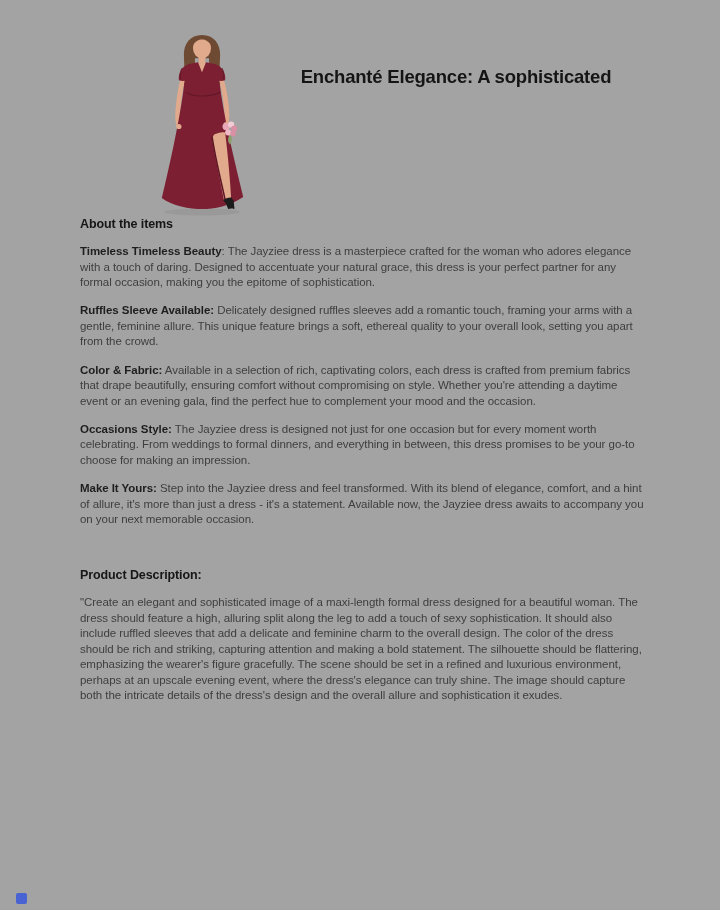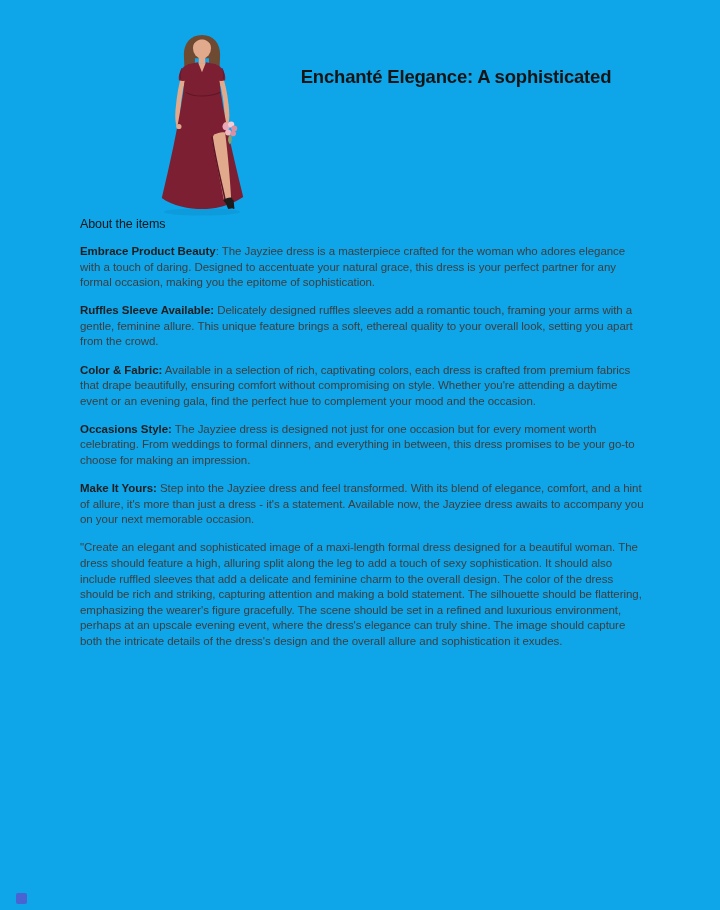--- a/index.html
+++ b/index.html
@@ -1,19 +1,19 @@
 <!DOCTYPE html>
 <html><head>
 <meta charset="utf-8">
 <style>
   html,body{margin:0;padding:0;background:#ffffff;}
   .page{
     position:relative;
     width:720px;height:910px;
-    background:#0ea5e9;
+    background:#a3a3a3;
     font-family:"Liberation Sans",sans-serif;
     overflow:hidden;
   }
   
   .photo{
     position:absolute;left:141px;top:32px;
     width:122px;height:186px;
   }
   .title{
     position:absolute;left:276px;top:62px;width:360px;
@@ -21,21 +21,21 @@
     font-size:18.5px;font-weight:bold;color:#151515;
     line-height:29px;letter-spacing:-0.2px;text-align:center;
   }
   .title div{white-space:nowrap;}
   
   .content{
     position:absolute;left:80px;top:217px;width:567px;
     color:#3e3e3e;
   }
   .content h2{
-    font-size:12.5px;font-weight:normal;color:#161616;
+    font-size:12.5px;font-weight:bold;color:#161616;
     margin:0 0 13px 0;letter-spacing:-0.1px;
   }
   .content p{
     font-size:11.5px;line-height:15.6px;margin:0 0 12.5px 0;
     letter-spacing:-0.05px;
   }
   .content p b{color:#1e1e1e;}
   .pd-heading{margin-top:40px !important;}
   .quote{margin-top:2px;}
   .marker{
@@ -92,31 +92,32 @@
     </svg>
   </figure>
 
   <h1 class="title" style="margin:0">
     <div>Enchanté Elegance: A sophisticated</div>
   </h1>
 
   <div class="content">
     <h2>About the items</h2>
 
-    <p><b>Embrace Product Beauty</b><span>: The Jayziee dress is a masterpiece crafted for the woman who adores elegance with a touch of daring. Designed to accentuate your natural grace, this dress is your perfect partner for any formal occasion, making you the epitome of sophistication.</span></p>
+    <p><b>Timeless Timeless Beauty</b><span>: The Jayziee dress is a masterpiece crafted for the woman who adores elegance with a touch of daring. Designed to accentuate your natural grace, this dress is your perfect partner for any formal occasion, making you the epitome of sophistication.</span></p>
 
 
     <p><b>Ruffles Sleeve Available:</b><span> Delicately designed ruffles sleeves add a romantic touch, framing your arms with a gentle, feminine allure. This unique feature brings a soft, ethereal quality to your overall look, setting you apart from the crowd.</span></p>
 
 
     <p><b>Color &amp; Fabric:</b><span> Available in a selection of rich, captivating colors, each dress is crafted from premium fabrics that drape beautifully, ensuring comfort without compromising on style. Whether you're attending a daytime event or an evening gala, find the perfect hue to complement your mood and the occasion.</span></p>
 
     <p><b>Occasions Style:</b><span> The Jayziee dress is designed not just for one occasion but for every moment worth celebrating. From weddings to formal dinners, and everything in between, this dress promises to be your go-to choose for making an impression.</span></p>
 
     <p><b>Make It Yours:</b><span> Step into the Jayziee dress and feel transformed. With its blend of elegance, comfort, and a hint of allure, it's more than just a dress - it's a statement. Available now, the Jayziee dress awaits to accompany you on your next memorable occasion.</span></p>
 
+    <h2 class="pd-heading">Product Description:</h2>
 
     <p class="quote">"Create an elegant and sophisticated image of a maxi-length formal dress designed for a beautiful woman. The dress should feature a high, alluring split along the leg to add a touch of sexy sophistication. It should also include ruffled sleeves that add a delicate and feminine charm to the overall design. The color of the dress should be rich and striking, capturing attention and making a bold statement. The silhouette should be flattering, emphasizing the wearer's figure gracefully. The scene should be set in a refined and luxurious environment, perhaps at an upscale evening event, where the dress's elegance can truly shine. The image should capture both the intricate details of the dress's design and the overall allure and sophistication it exudes.</p>
   </div>
 
   <div class="marker" style="background: rgb(74, 99, 210);"></div>
 
 </div>
 
 </body></html>

